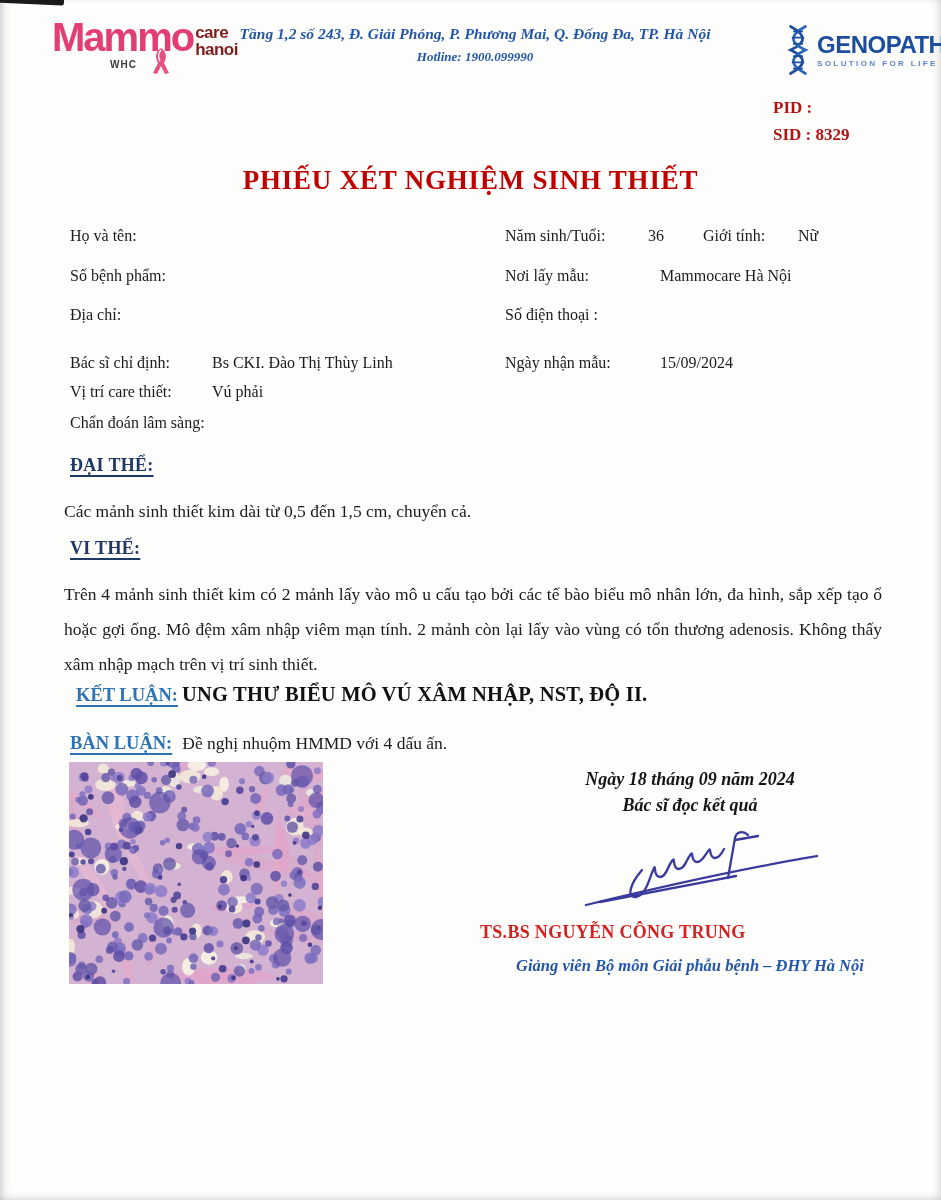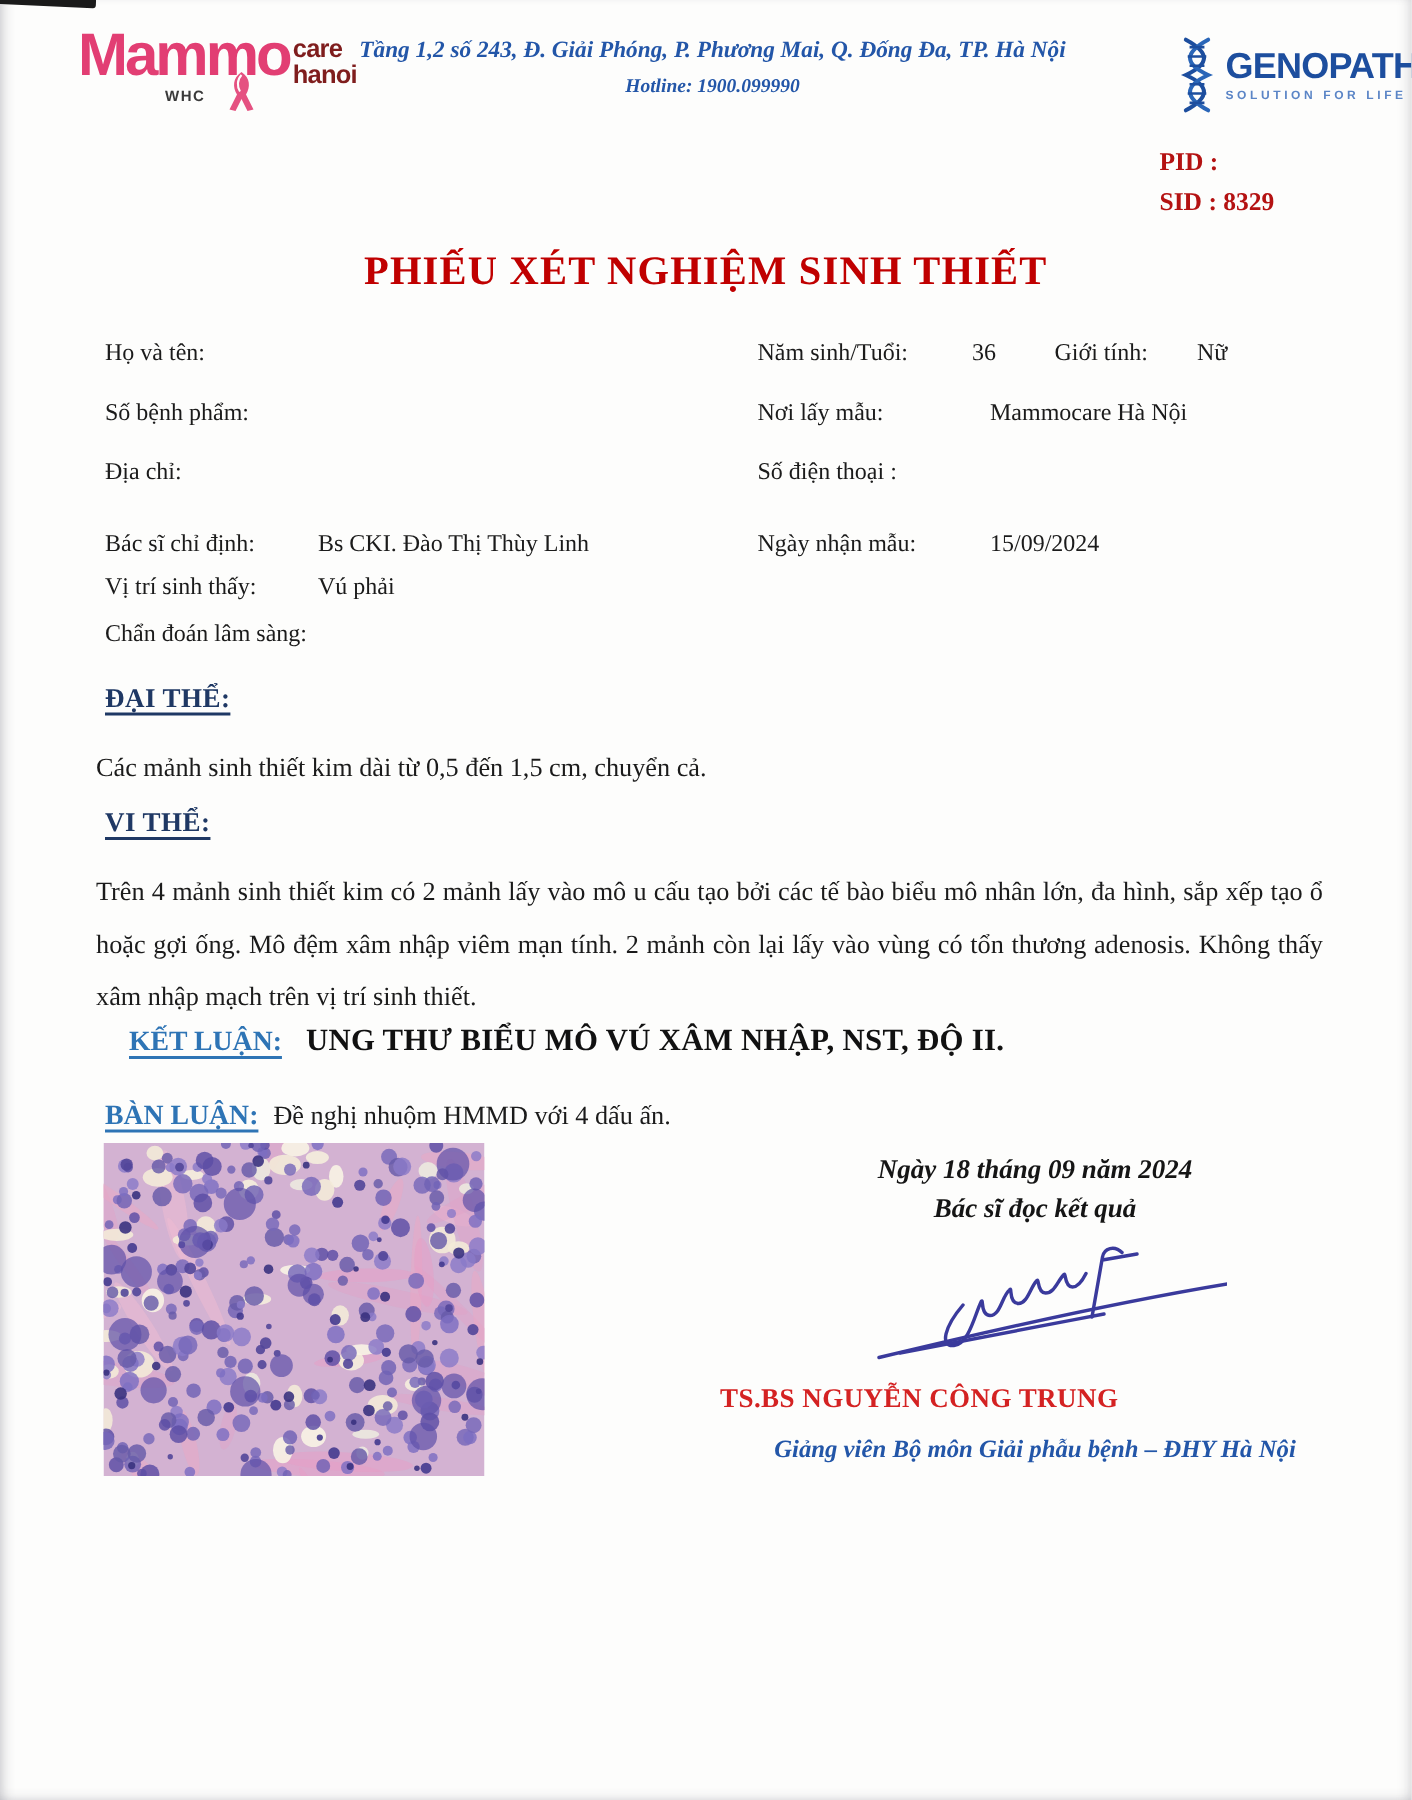--- a/index.html
+++ b/index.html
@@ -45,21 +45,21 @@
 
   
   .sec-h { position:absolute; left:70px; font-size:18px; font-weight:700; letter-spacing:0.3px;
     text-decoration:underline; text-underline-offset:4px; text-decoration-thickness:2px; }
   .navy { color:#1f3864; }
   .gross-h { top:455px; }
   .gross-p { position:absolute; left:64px; top:501px; font-size:17.5px; color:#1b1b1b; }
   .micro-h { top:538px; }
   .micro-p { position:absolute; left:64px; top:577px; width:818px; font-size:17.5px; line-height:35px; text-align:justify; color:#1b1b1b; }
 
-  .conclusion-row { position:absolute; left:86px; top:683px; display:flex; align-items:baseline; gap:16px; }
+  .conclusion-row { position:absolute; left:76px; top:683px; display:flex; align-items:baseline; gap:4px; }
   .conclusion-row .sec-inline { font-size:18.5px; font-weight:700; color:#2e74b5; text-decoration:underline; text-underline-offset:4px; text-decoration-thickness:2px; }
   .conclusion-text { font-size:20.5px; font-weight:700; color:#111; letter-spacing:0.2px; }
 
   .discussion-row { position:absolute; left:70px; top:733px; display:flex; align-items:baseline; gap:10px; }
   .discussion-row .sec-inline { font-size:18.5px; font-weight:700; color:#2e74b5; text-decoration:underline; text-underline-offset:4px; text-decoration-thickness:2px; }
   .discussion-text { font-size:17.5px; color:#1b1b1b; }
 
   
   .histology { position:absolute; left:69px; top:762px; width:254px; height:222px; }
   .histology svg { display:block; width:100%; height:100%; }
@@ -143,21 +143,21 @@
     <span class="x-r">Số điện thoại :</span>
     <span class="x-rv2"></span>
   </div>
   <div class="frow r4">
     <span class="x-l">Bác sĩ chỉ định:</span>
     <span class="x-lv">Bs CKI. Đào Thị Thùy Linh</span>
     <span class="x-r">Ngày nhận mẫu:</span>
     <span class="x-rv2">15/09/2024</span>
   </div>
   <div class="frow r5">
-    <span class="x-l">Vị trí sinh thấy:</span>
+    <span class="x-l">Vị trí care thiết:</span>
     <span class="x-lv">Vú phải</span>
   </div>
   <div class="frow r6">
     <span class="x-l">Chẩn đoán lâm sàng:</span>
     <span class="x-lv"></span>
   </div>
 
   <div class="sec-h navy gross-h">ĐẠI THỂ:</div>
   <div class="gross-p">Các mảnh sinh thiết kim dài từ 0,5 đến 1,5 cm, chuyển cả.</div>
 

